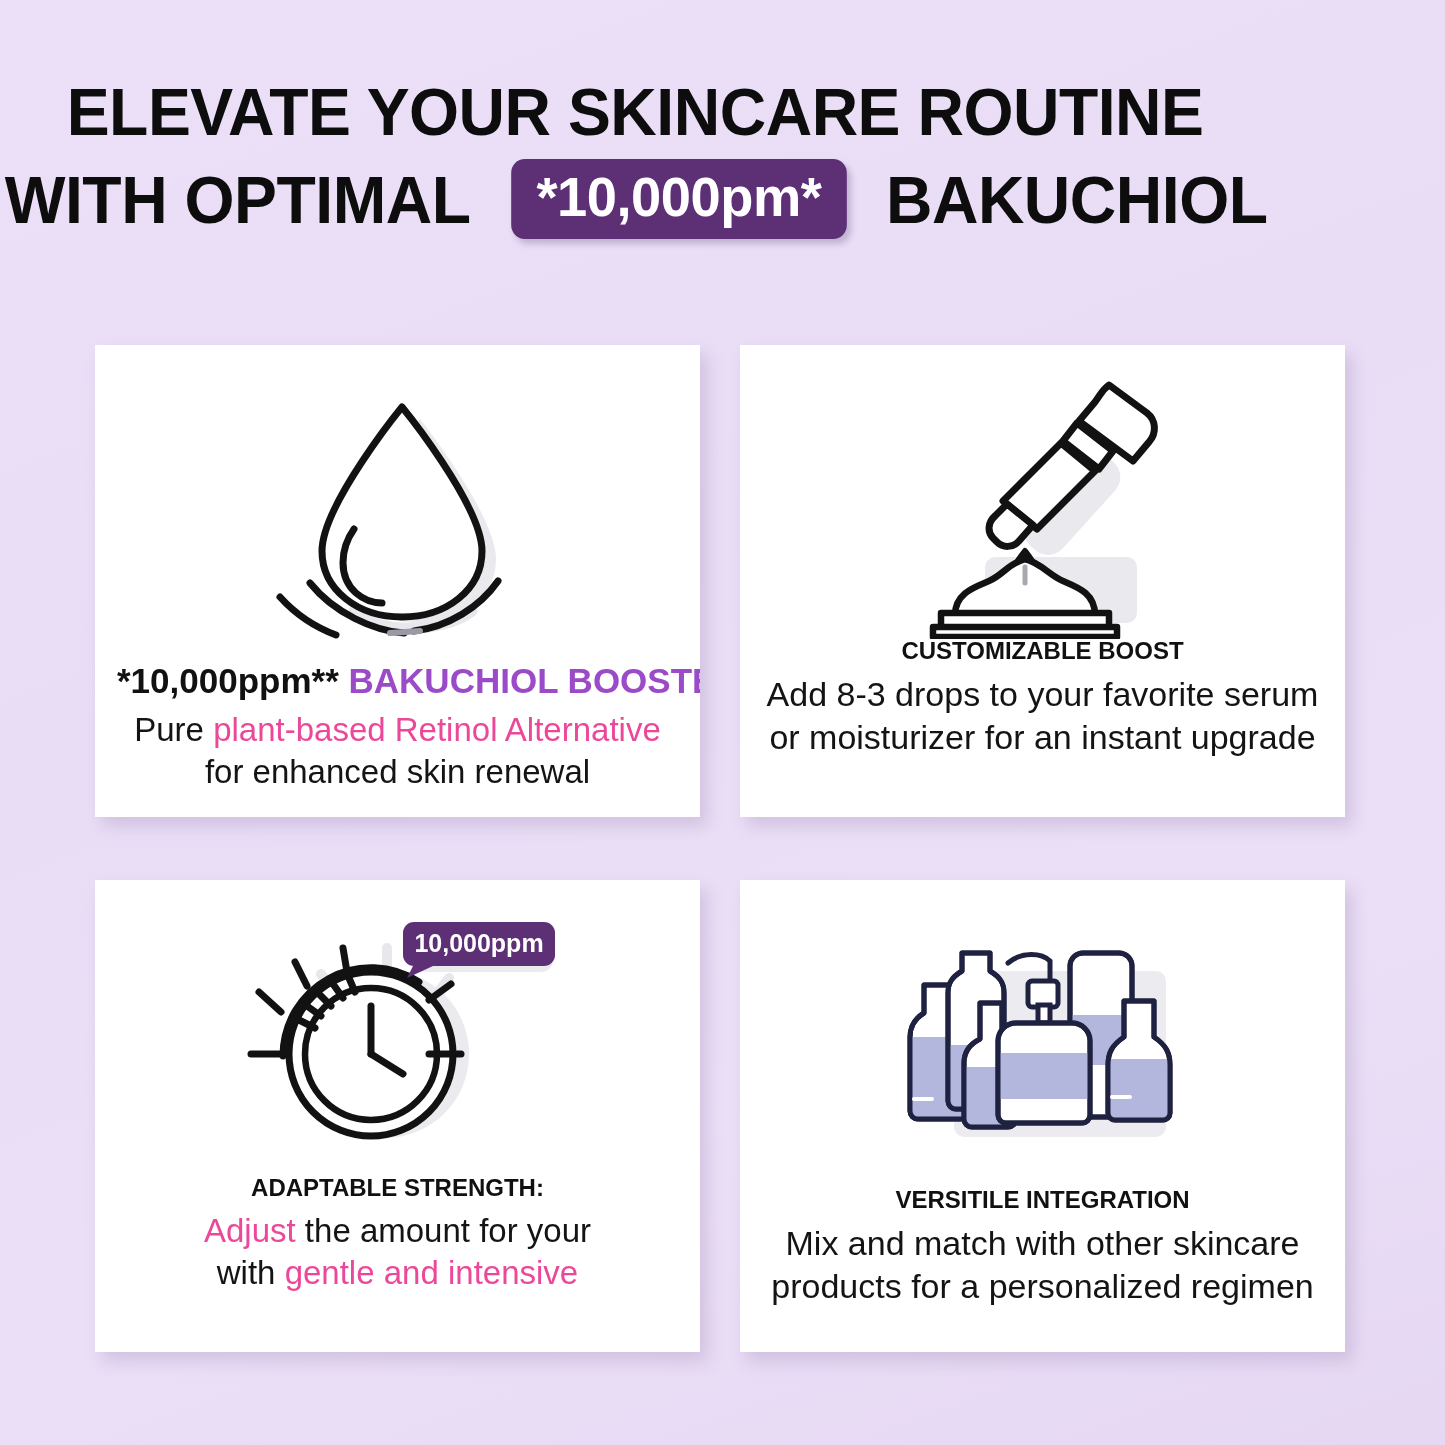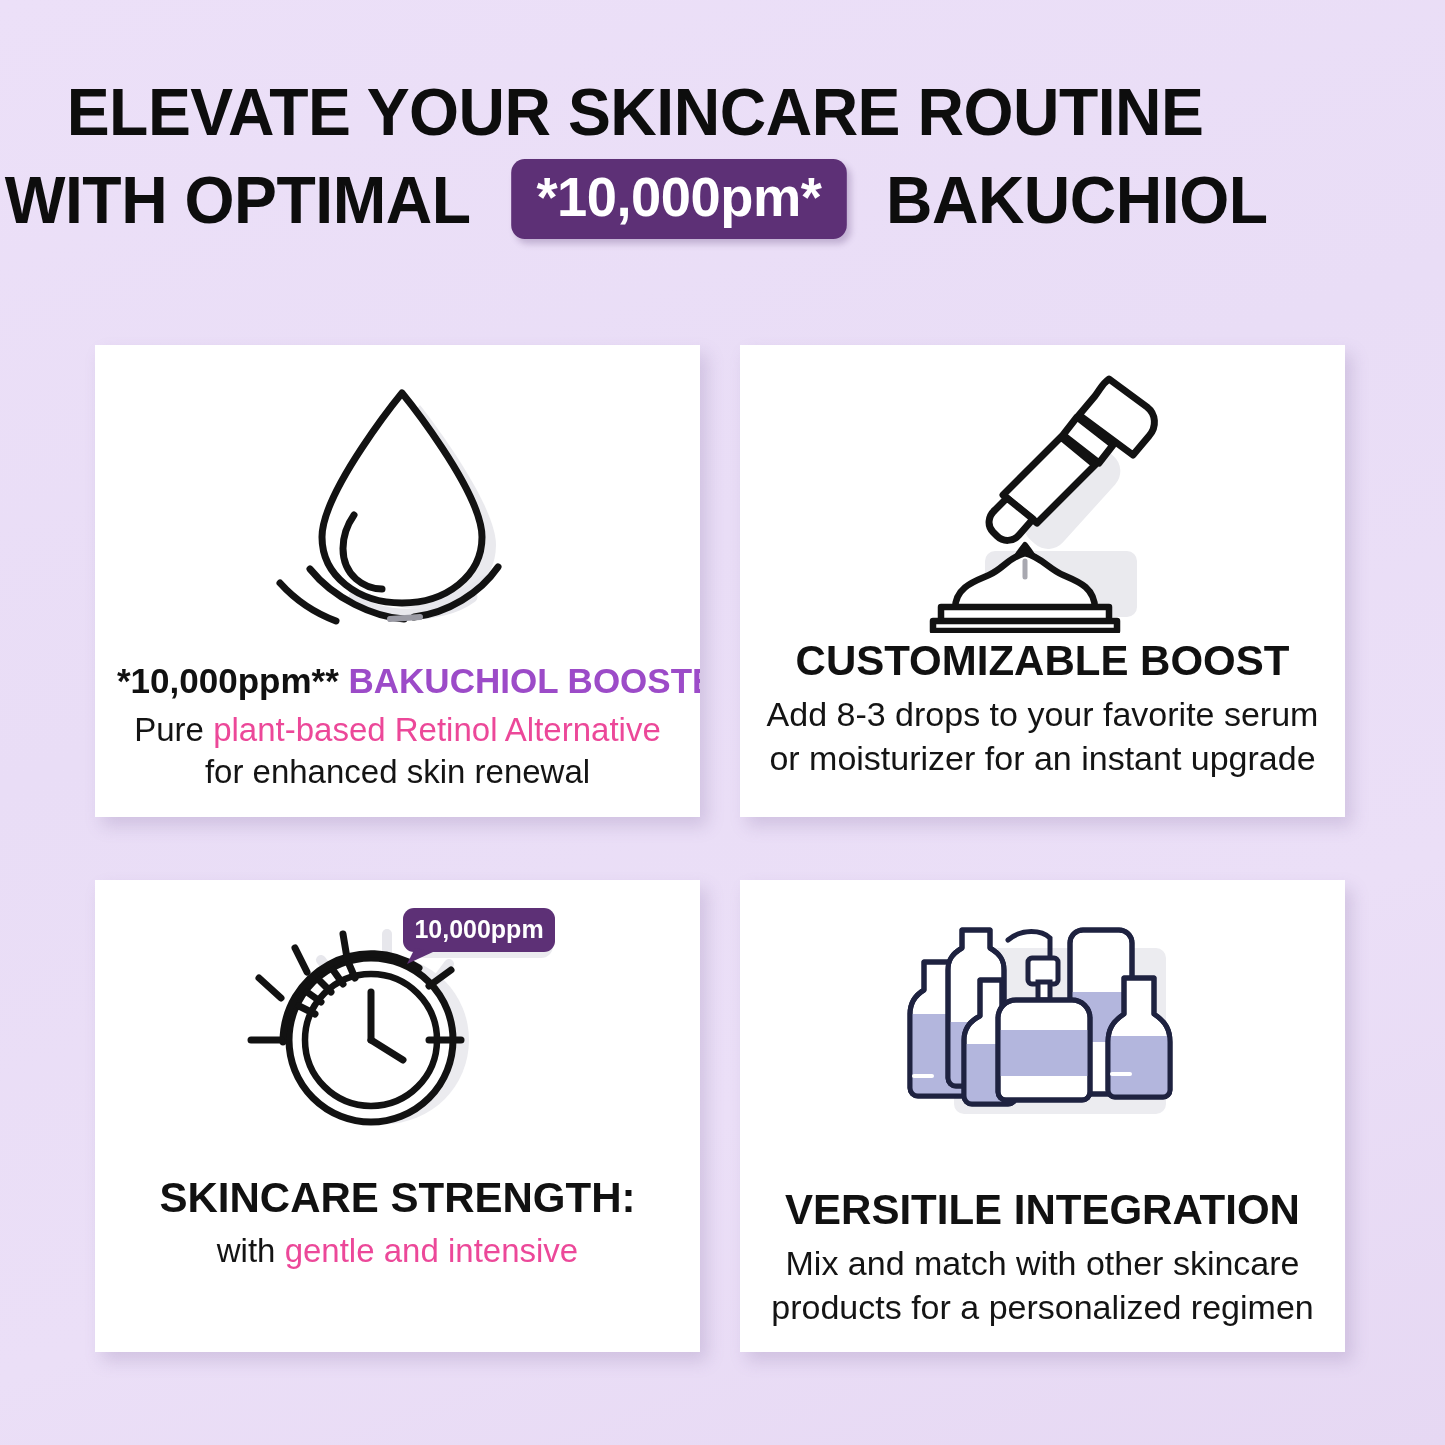--- a/index.html
+++ b/index.html
@@ -86,34 +86,35 @@
     background: #ffffff;
     box-shadow: 7px 9px 16px rgba(120, 95, 150, 0.22);
     display: flex;
     flex-direction: column;
     align-items: center;
     overflow: hidden;
   }
   .card-icon {
     flex: 0 0 auto;
     display: flex;
+    align-items: center;
     justify-content: center;
     width: 100%;
     margin-left: 8px;
   }
   .card-text {
     width: 100%;
     text-align: center;
     padding: 0 22px;
     box-sizing: border-box;
   }
   .card-title {
     font-family: "Liberation Sans Narrow", "Liberation Sans", sans-serif;
     font-weight: 700;
-    font-size: 42px;
+    font-size: 24px;
     color: #111111;
     line-height: 1.15;
     margin-bottom: 8px;
     white-space: nowrap;
   }
   .card-body {
     font-family: "Liberation Sans Narrow", "Liberation Sans", sans-serif;
     font-weight: 400;
     font-size: 33px;
     color: #141414;
@@ -287,22 +288,23 @@
           </g>
 
           <g>
             <rect x="166" y="8" width="152" height="44" rx="11" fill="#5d3076"></rect>
             <path d="M178 48 L170 64 L196 52 Z" fill="#5d3076"></path>
             <text x="242" y="38" font-family="Liberation Sans Narrow, Liberation Sans, sans-serif" font-size="25" font-weight="700" fill="#ffffff" text-anchor="middle">10,000ppm</text>
           </g>
         </svg>
       </div>
       <div class="card-text">
-        <div class="card-title">SKINCARE STRENGTH:</div>
+        <div class="card-title">ADAPTABLE STRENGTH:</div>
         <div class="card-body">
+          <div><span class="accent">Adjust</span><span> the amount for your</span></div>
           <div><span>with </span><span class="accent">gentle and intensive</span></div>
         </div>
       </div>
     </div>
 
     <div class="card card-4">
       <div class="card-icon">
         <svg width="290" height="222" viewBox="0 0 290 222" fill="none">
 
           <rect x="52" y="44" width="212" height="166" rx="10" fill="#ececf0"></rect>

